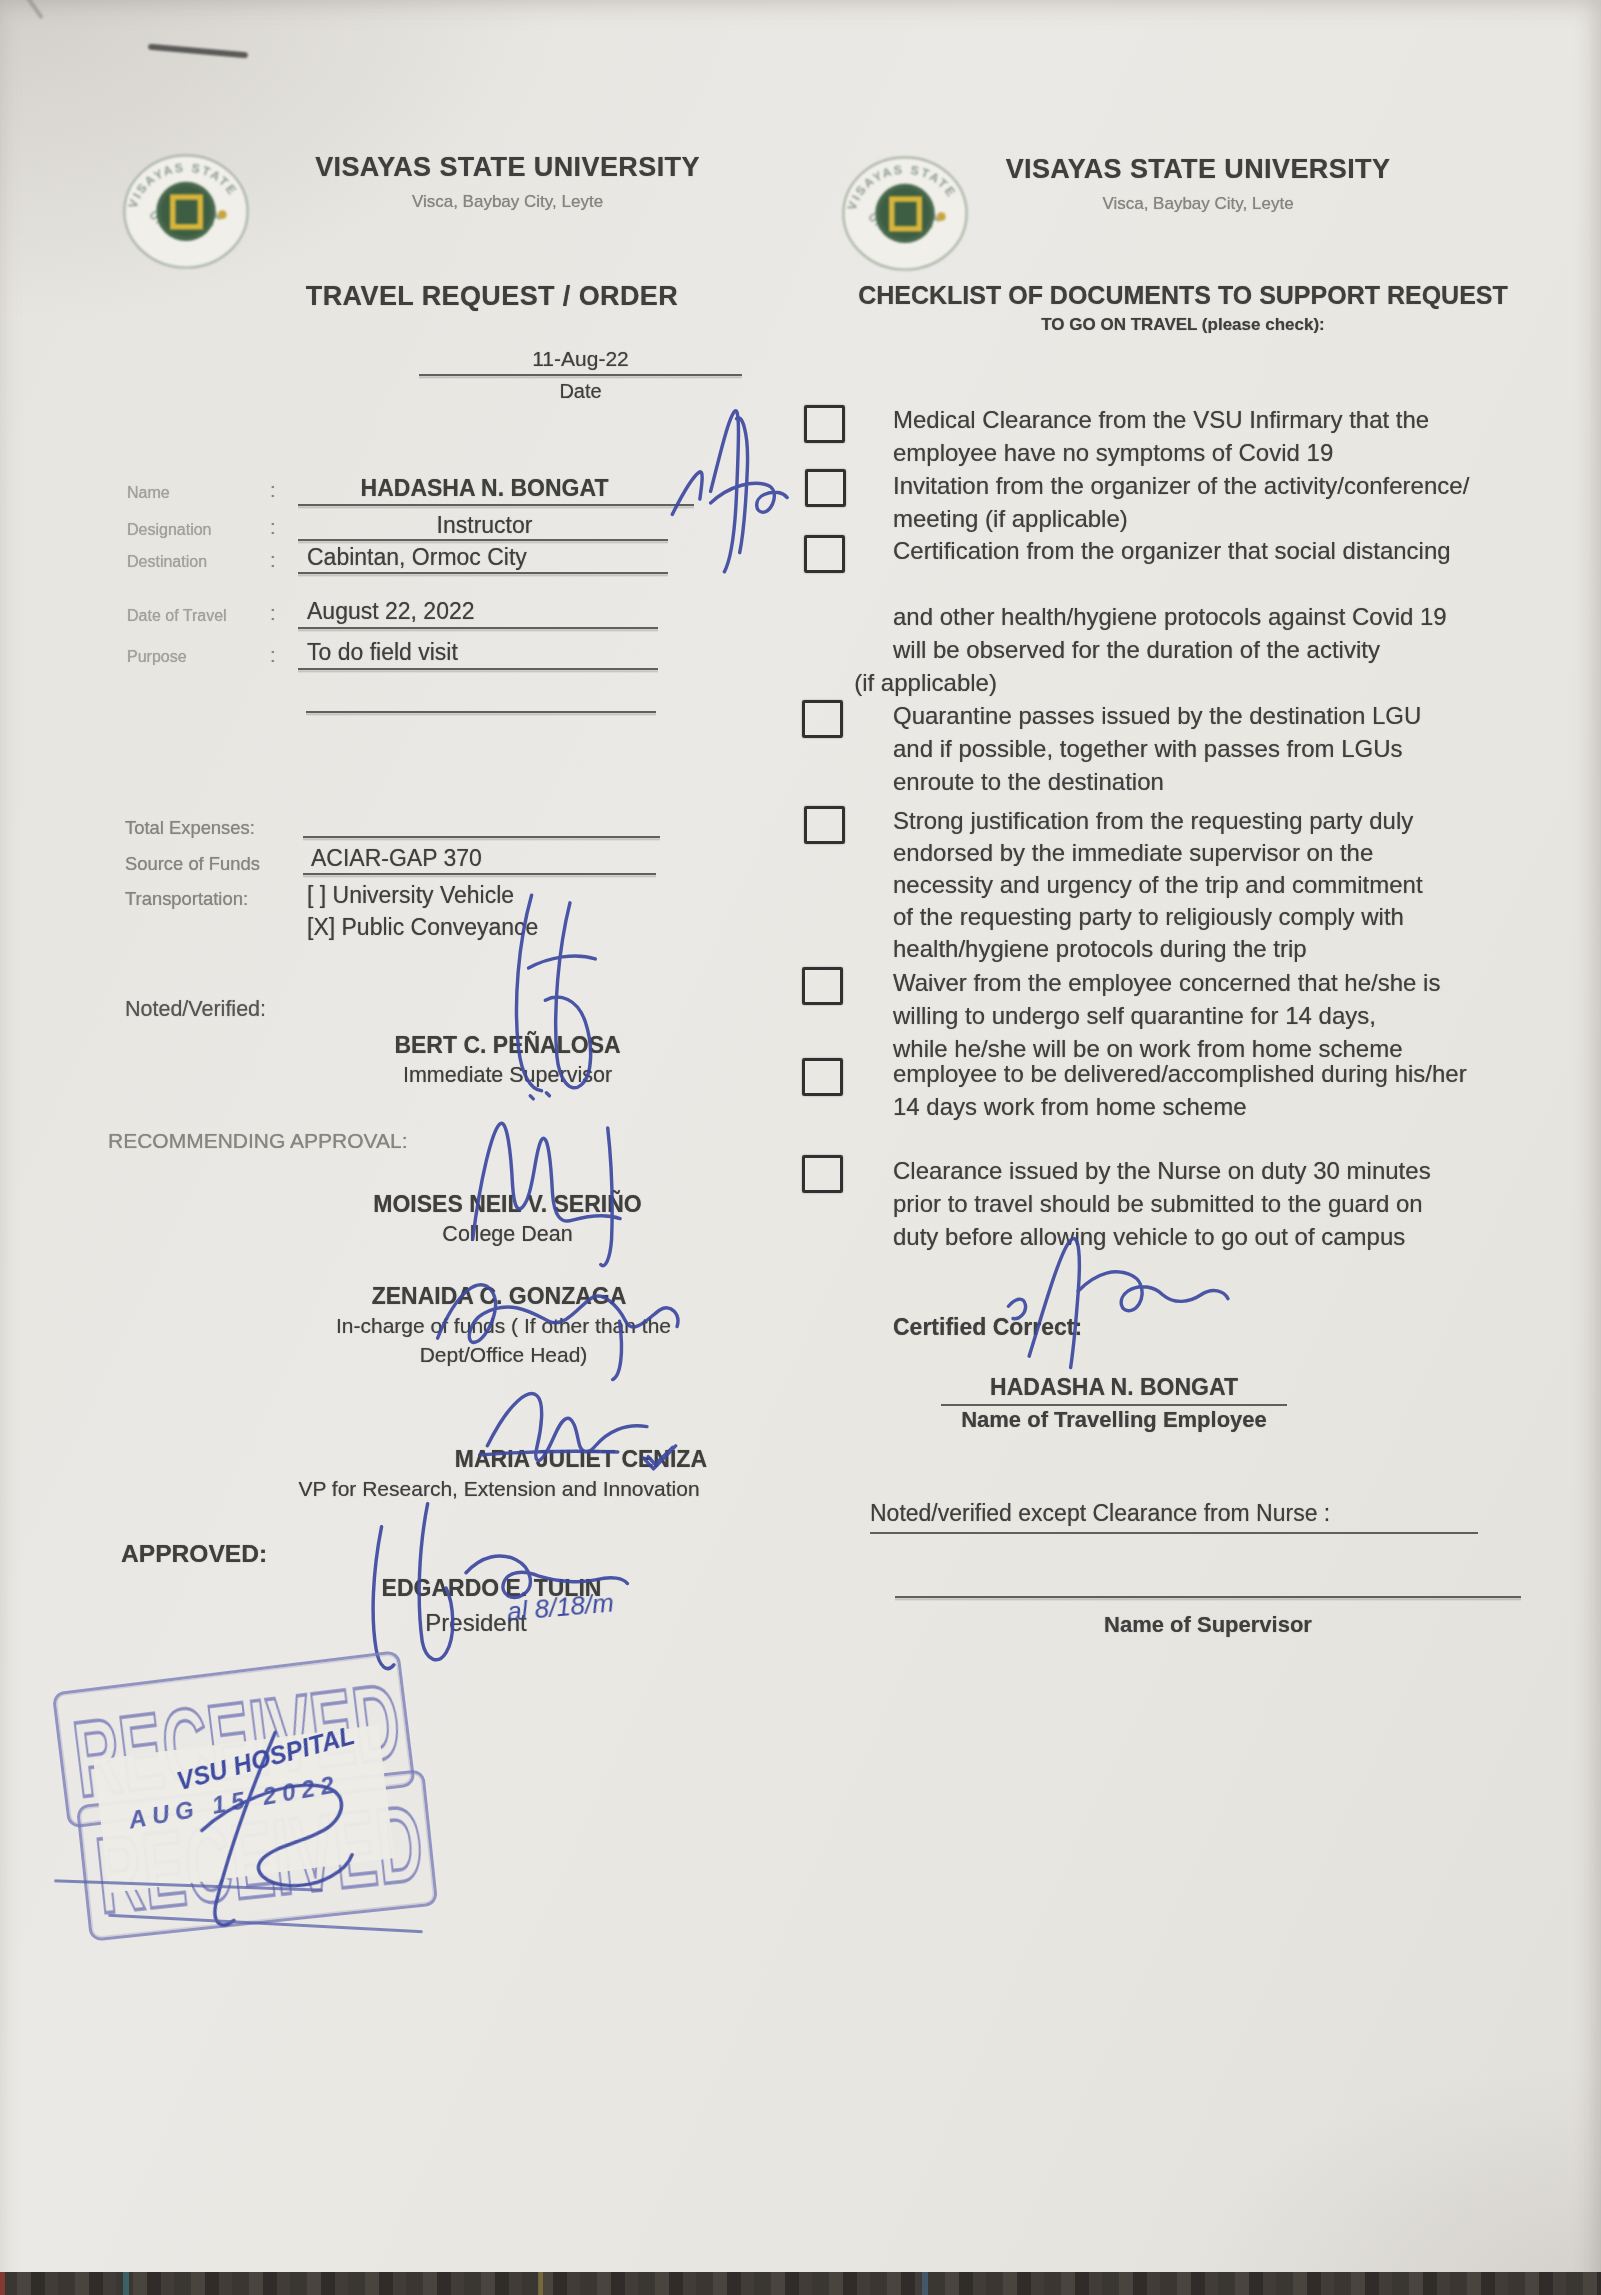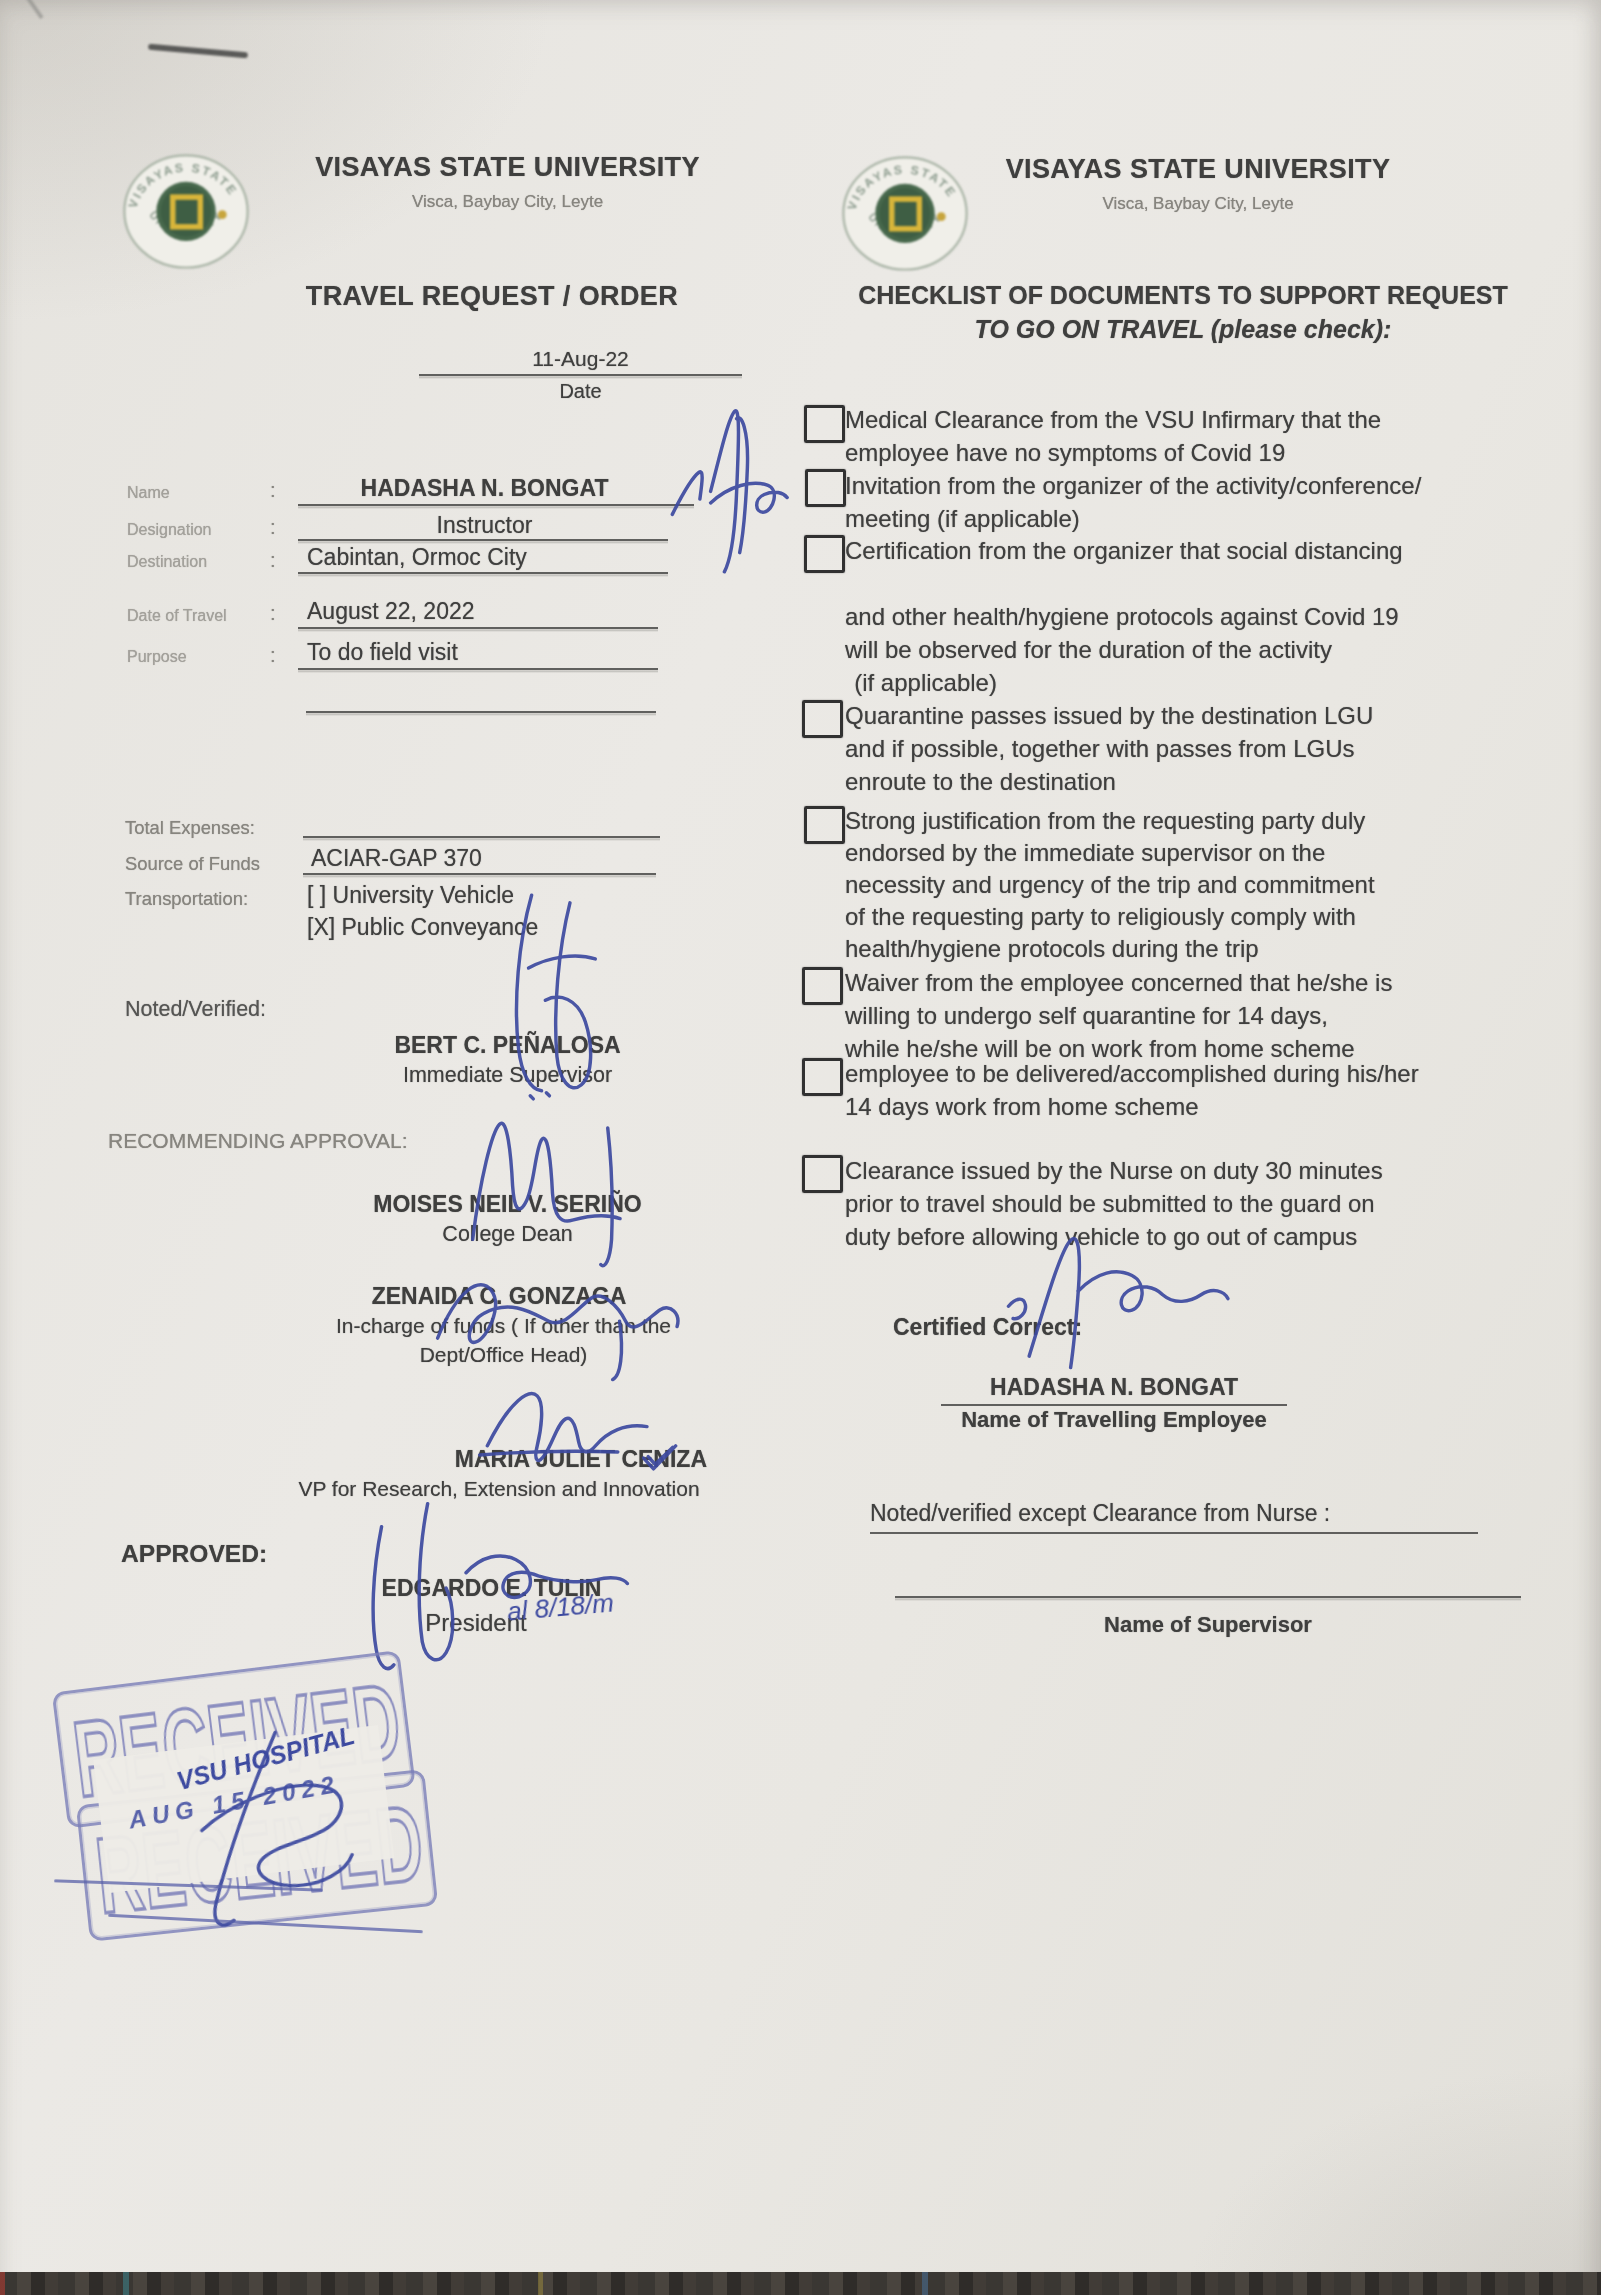--- a/index.html
+++ b/index.html
@@ -12,21 +12,21 @@
     box-shadow:inset -7.7px 0 20px rgba(120,115,108,.22), inset 0 7.7px 23px rgba(140,135,128,.16);}
   .abs{position:absolute;}
   .t{color:#3f3f3e;text-shadow:0 0 1px rgba(70,70,70,.65);}
   .b{font-weight:bold;}
   .c{text-align:center;}
   .faint{color:#a3a19b;text-shadow:0 0 0.8px rgba(140,138,132,.8);}
   .med{color:#87857f;text-shadow:0 0 0.8px rgba(120,118,112,.8);}
   .u{border-bottom:2.3px solid rgba(72,72,70,.85);box-shadow:0 2.3px 0 rgba(72,72,70,.22);}
   .cb{width:35px;height:32px;border:3.1px solid #313131;border-radius:2.3px;box-shadow:0 0 1.5px rgba(40,40,40,.55);}
   .cl-item{position:absolute;left:845px;width:714px;font-size:24px;line-height:33px;}
-  .cl-line{white-space:nowrap;}
+  .cl-line{white-space:nowrap;padding-left:48px;}
   .cl-gap{height:33px;}
   .sig{position:absolute;filter:blur(0.3px);opacity:.92;}
   .sig path{fill:none;stroke:#3d4aa0;stroke-width:4.5;stroke-linecap:round;stroke-linejoin:round;}
   .logo{filter:blur(0.8px);}
   .stamp{position:absolute;left:48px;top:1679px;width:384px;height:292px;transform:rotate(-7deg);transform-origin:top left;}
   .rframe{position:absolute;border:3.8px solid rgba(122,126,184,.8);border-radius:12.3px;box-shadow:inset 0 0 0 1.5px rgba(122,126,184,.25);}
   .rword{position:absolute;font-weight:bold;font-size:74px;letter-spacing:0.8px;color:transparent;
     -webkit-text-stroke:2.3px rgba(122,126,184,.85);transform:scale(.85,1.45);transform-origin:left top;white-space:nowrap;filter:blur(0.5px);}
   .whitebox{position:absolute;background:rgba(237,235,230,.97);}
   .hand{position:absolute;font-style:italic;color:#3d4aa0;filter:blur(0.3px);}
@@ -172,21 +172,21 @@
       <circle cx="60" cy="54" r="27" fill="#47684c"></circle>
       <circle cx="60" cy="54" r="23" fill="#3e5e44"></circle>
       <rect x="48" y="41" width="25" height="27" fill="none" stroke="#d8b53a" stroke-width="5"></rect>
       <circle cx="93" cy="57" r="4" fill="#c7a53d"></circle>
     </svg>
   </div>
 
   <div class="abs t b c" style="left:914px;top:154px;width:568px;font-size:27px;letter-spacing:0.4px;">VISAYAS STATE UNIVERSITY</div>
   <div class="abs med c" style="left:914px;top:194px;width:568px;font-size:17px;">Visca, Baybay City, Leyte</div>
   <div class="abs t b c" style="left:799px;top:281px;width:768px;font-size:25px;">CHECKLIST OF DOCUMENTS TO SUPPORT REQUEST</div>
-  <div class="abs t b c" style="left:799px;top:315px;width:768px;font-size:25px;font-style:italic;">TO GO ON TRAVEL (please check):</div>
+  <div class="abs t b c" style="left:799px;top:315px;width:768px;font-size:17px;">TO GO ON TRAVEL (please check):</div>
 
   <div class="abs cb" style="left:804px;top:405px;"></div>
   <div class="abs cb" style="left:805px;top:469px;"></div>
   <div class="abs cb" style="left:804px;top:535px;"></div>
   <div class="abs cb" style="left:802px;top:700px;"></div>
   <div class="abs cb" style="left:804px;top:806px;"></div>
   <div class="abs cb" style="left:802px;top:967px;"></div>
   <div class="abs cb" style="left:802px;top:1058px;"></div>
   <div class="abs cb" style="left:802px;top:1155px;"></div>
 

